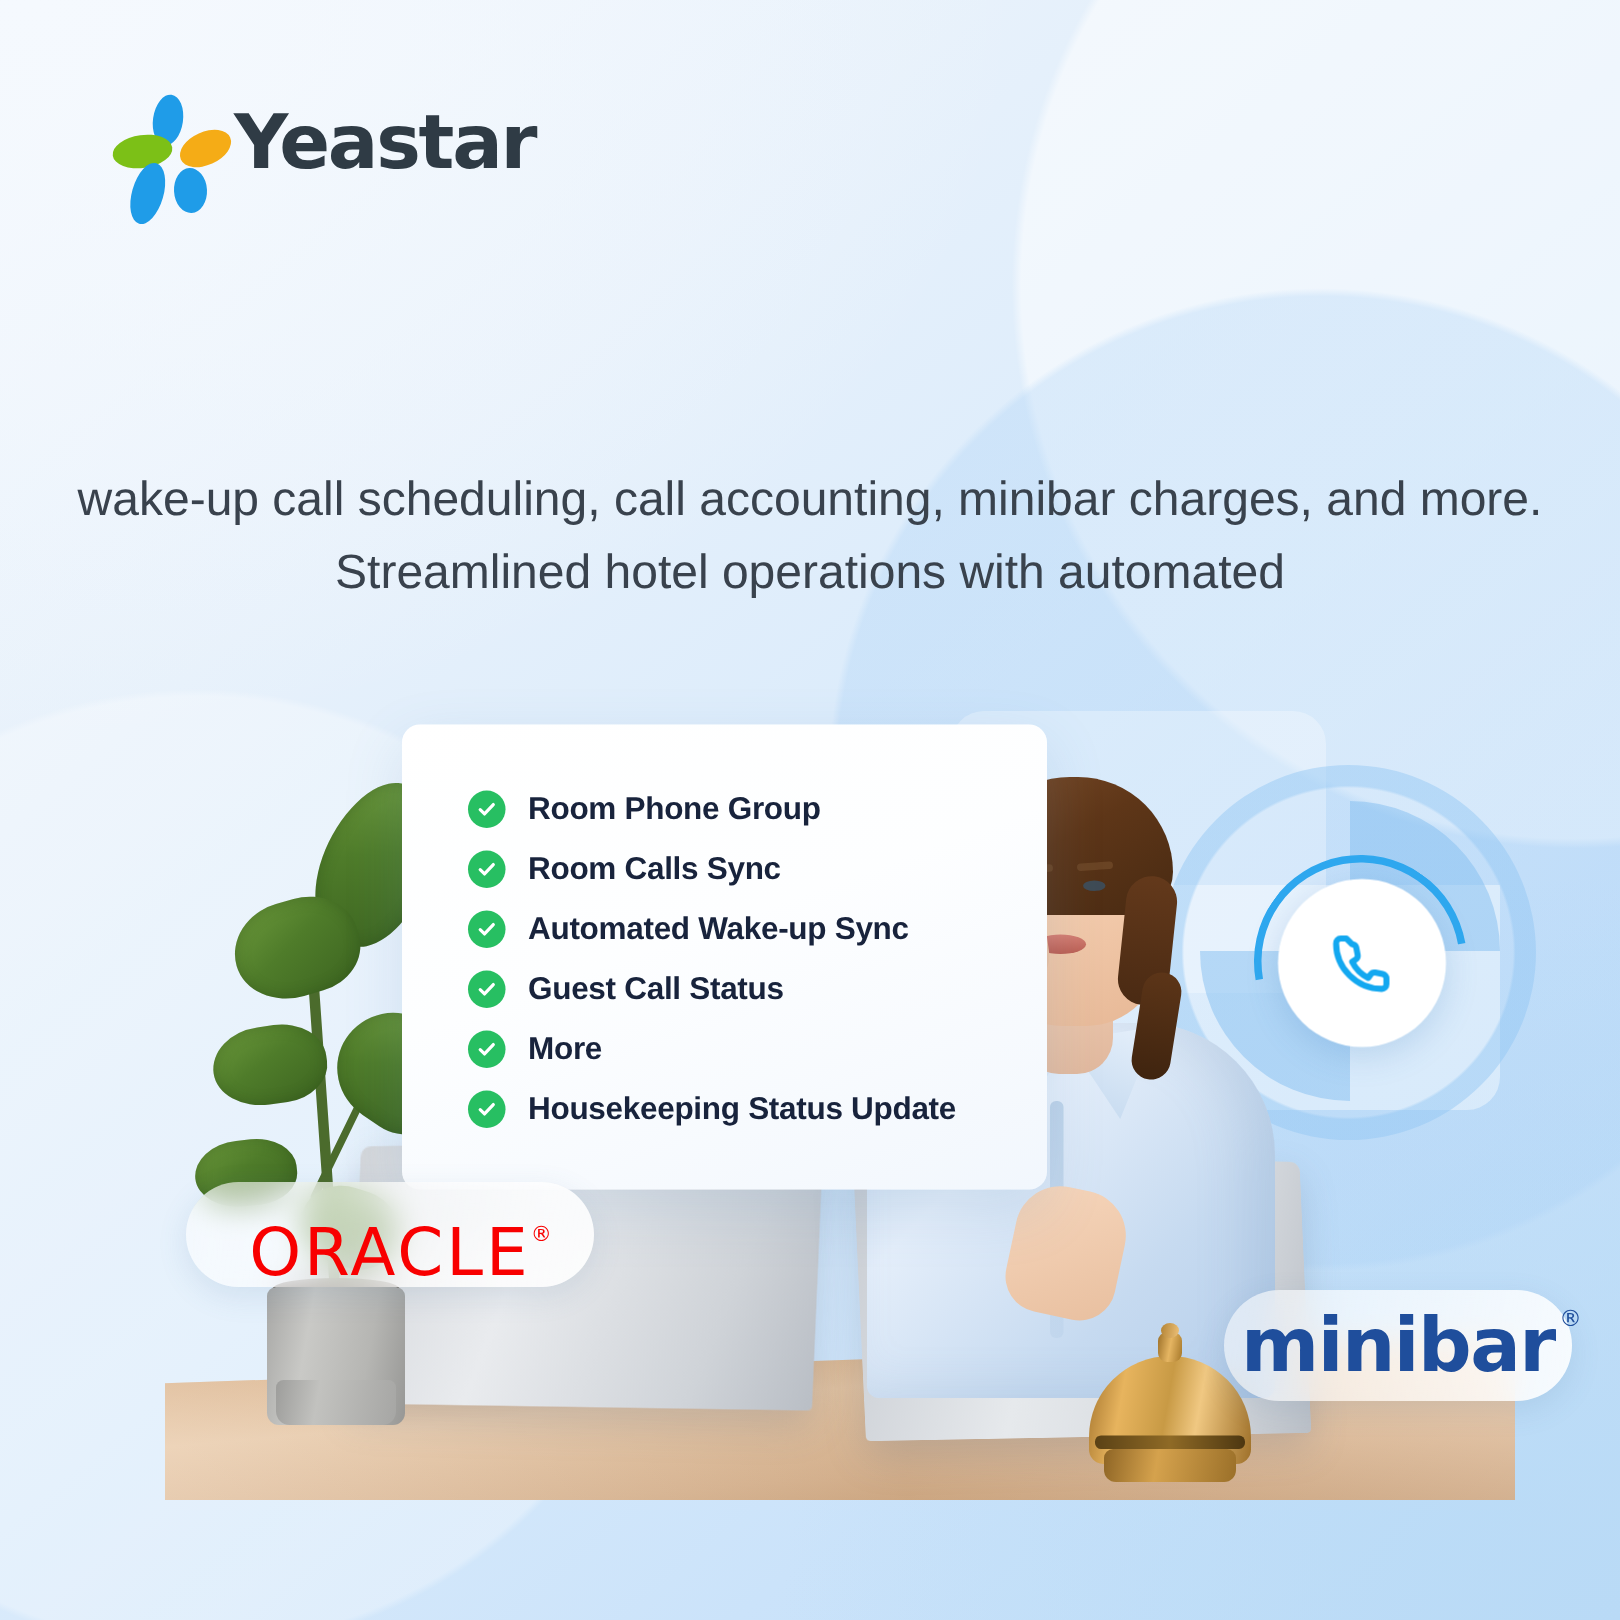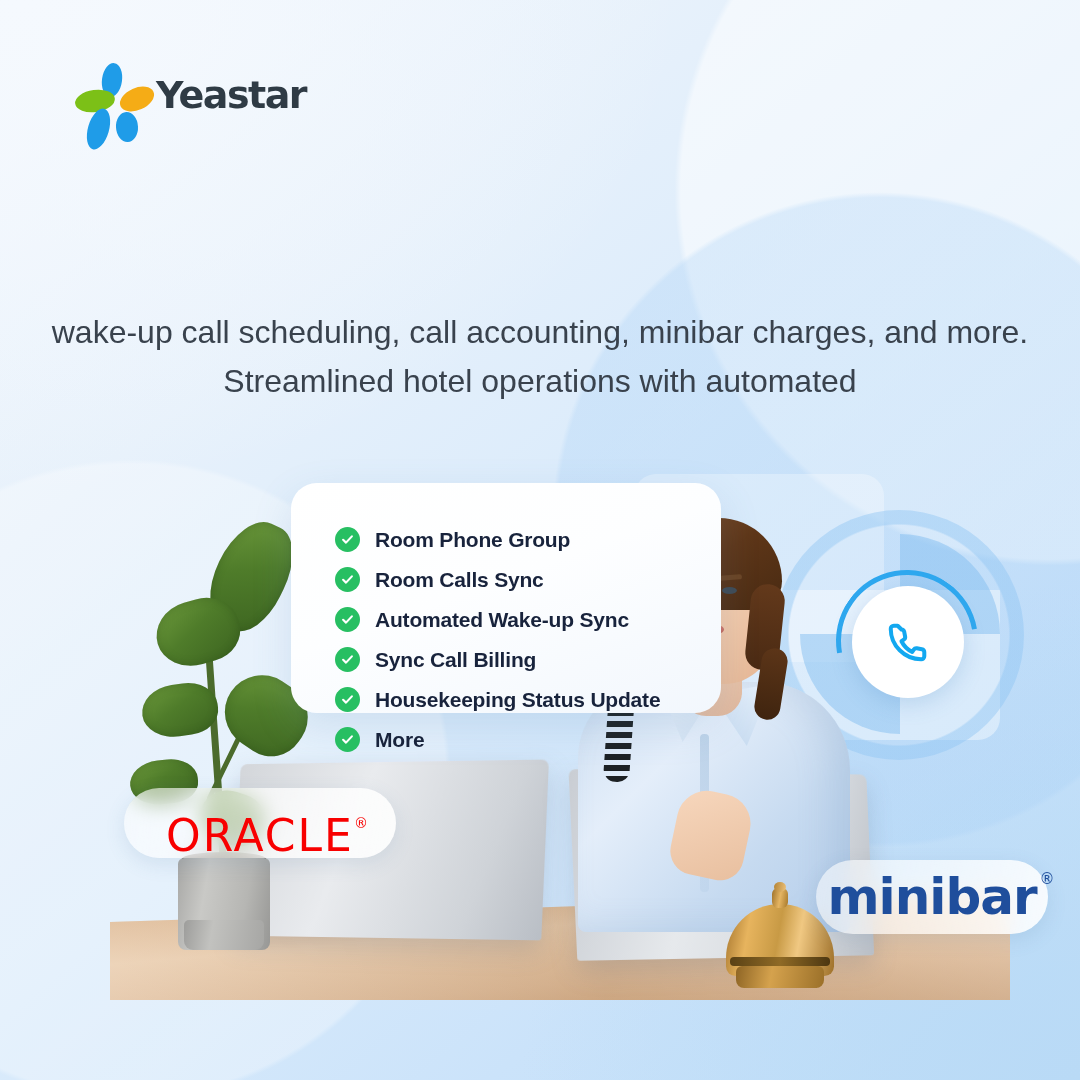--- a/index.html
+++ b/index.html
@@ -26,21 +26,21 @@
 
   
   .logo{position:absolute;left:78px;top:64px;display:flex;align-items:center;gap:16px;}
   .logo-mark{position:relative;width:62px;height:62px;}
   .petal{position:absolute;border-radius:50%;}
   .p-top   {width:20px;height:34px;left:24px;top:-1px;background:#1f9ce8;transform:rotate(8deg);}
   .p-right {width:36px;height:22px;left:41px;top:24px;background:#f5ac16;transform:rotate(-24deg);}
   .p-left  {width:40px;height:22px;left:-3px;top:26px;background:#7cc017;transform:rotate(-8deg);}
   .p-bl    {width:21px;height:42px;left:10px;top:44px;background:#1f9ce8;transform:rotate(16deg);}
   .p-br    {width:22px;height:30px;left:38px;top:48px;background:#1f9ce8;transform:rotate(-3deg);}
-  .logo-word{font-size:38px;font-weight:700;color:#2f3b45;letter-spacing:-1.5px;
+  .logo-word{font-size:50px;font-weight:700;color:#2f3b45;letter-spacing:-1.5px;
     font-family:"DejaVu Sans","Liberation Sans",sans-serif;line-height:1;text-align:right;}
 
   
   .headline{position:absolute;left:0;top:196px;width:1080px;text-align:center;
     font-size:72px;font-weight:700;letter-spacing:-1.6px;color:#11223c;line-height:1.05;}
   .subhead{position:absolute;left:0;top:308px;width:1080px;text-align:center;
     font-size:32px;font-weight:400;color:#39424d;line-height:1.52;}
   .subhead .ln{display:block;}
 
   
@@ -60,21 +60,21 @@
     border:5px solid #2fa8ef;border-right-color:transparent;border-bottom-color:transparent;
     transform:rotate(35deg);}
 
   
   .phone-badge{position:absolute;left:742px;top:156px;width:112px;height:112px;border-radius:50%;
     background:#ffffff;box-shadow:0 6px 22px rgba(70,130,190,.22);
     display:flex;align-items:center;justify-content:center;}
   .phone-badge svg{width:46px;height:46px;display:block;}
 
   
-  .feature-card{position:absolute;left:181px;top:53px;width:430px;height:230px;border-radius:26px;
+  .feature-card{position:absolute;left:158px;top:53px;width:430px;height:310px;border-radius:12px;
     background:linear-gradient(160deg,#ffffff 0%,#fdfeff 45%,#f2f7fd 100%);
     box-shadow:0 14px 40px rgba(78,130,180,.16);
     padding:44px 0 0 44px;box-sizing:border-box;}
   .feat{display:flex;align-items:center;gap:15px;margin-bottom:15px;}
   .tick{width:25px;height:25px;border-radius:50%;background:#27bf62;flex:0 0 25px;
     display:flex;align-items:center;justify-content:center;}
   .tick svg{width:15px;height:15px;display:block;}
   .feat-label{font-size:21px;font-weight:700;color:#18233c;letter-spacing:-.2px;white-space:nowrap;}
 
   
@@ -294,37 +294,37 @@
             </svg>
         </span>
         <span class="feat-label">Automated Wake-up Sync</span>
       </div>
       <div class="feat">
         <span class="tick">
           <svg viewBox="0 0 24 24" fill="none" stroke="#ffffff" stroke-width="3.4" stroke-linecap="round" stroke-linejoin="round">
               <path d="M5 12.5l4.6 4.5L19 7"></path>
             </svg>
         </span>
-        <span class="feat-label">Sync Call Billing</span>
+        <span class="feat-label">Guest Call Status</span>
+      </div>
+      <div class="feat">
+        <span class="tick">
+          <svg viewBox="0 0 24 24" fill="none" stroke="#ffffff" stroke-width="3.4" stroke-linecap="round" stroke-linejoin="round">
+              <path d="M5 12.5l4.6 4.5L19 7"></path>
+            </svg>
+        </span>
+        <span class="feat-label">More</span>
       </div>
       <div class="feat">
         <span class="tick">
           <svg viewBox="0 0 24 24" fill="none" stroke="#ffffff" stroke-width="3.4" stroke-linecap="round" stroke-linejoin="round">
               <path d="M5 12.5l4.6 4.5L19 7"></path>
             </svg>
         </span>
         <span class="feat-label">Housekeeping Status Update</span>
-      </div>
-      <div class="feat">
-        <span class="tick">
-          <svg viewBox="0 0 24 24" fill="none" stroke="#ffffff" stroke-width="3.4" stroke-linecap="round" stroke-linejoin="round">
-              <path d="M5 12.5l4.6 4.5L19 7"></path>
-            </svg>
-        </span>
-        <span class="feat-label">More</span>
       </div>
     </div>
 
   </div>
 
   <div class="pill pill-oracle">
     <span class="oracle-word">
       <span>ORACLE</span><sup>®</sup>
     </span>
   </div>

